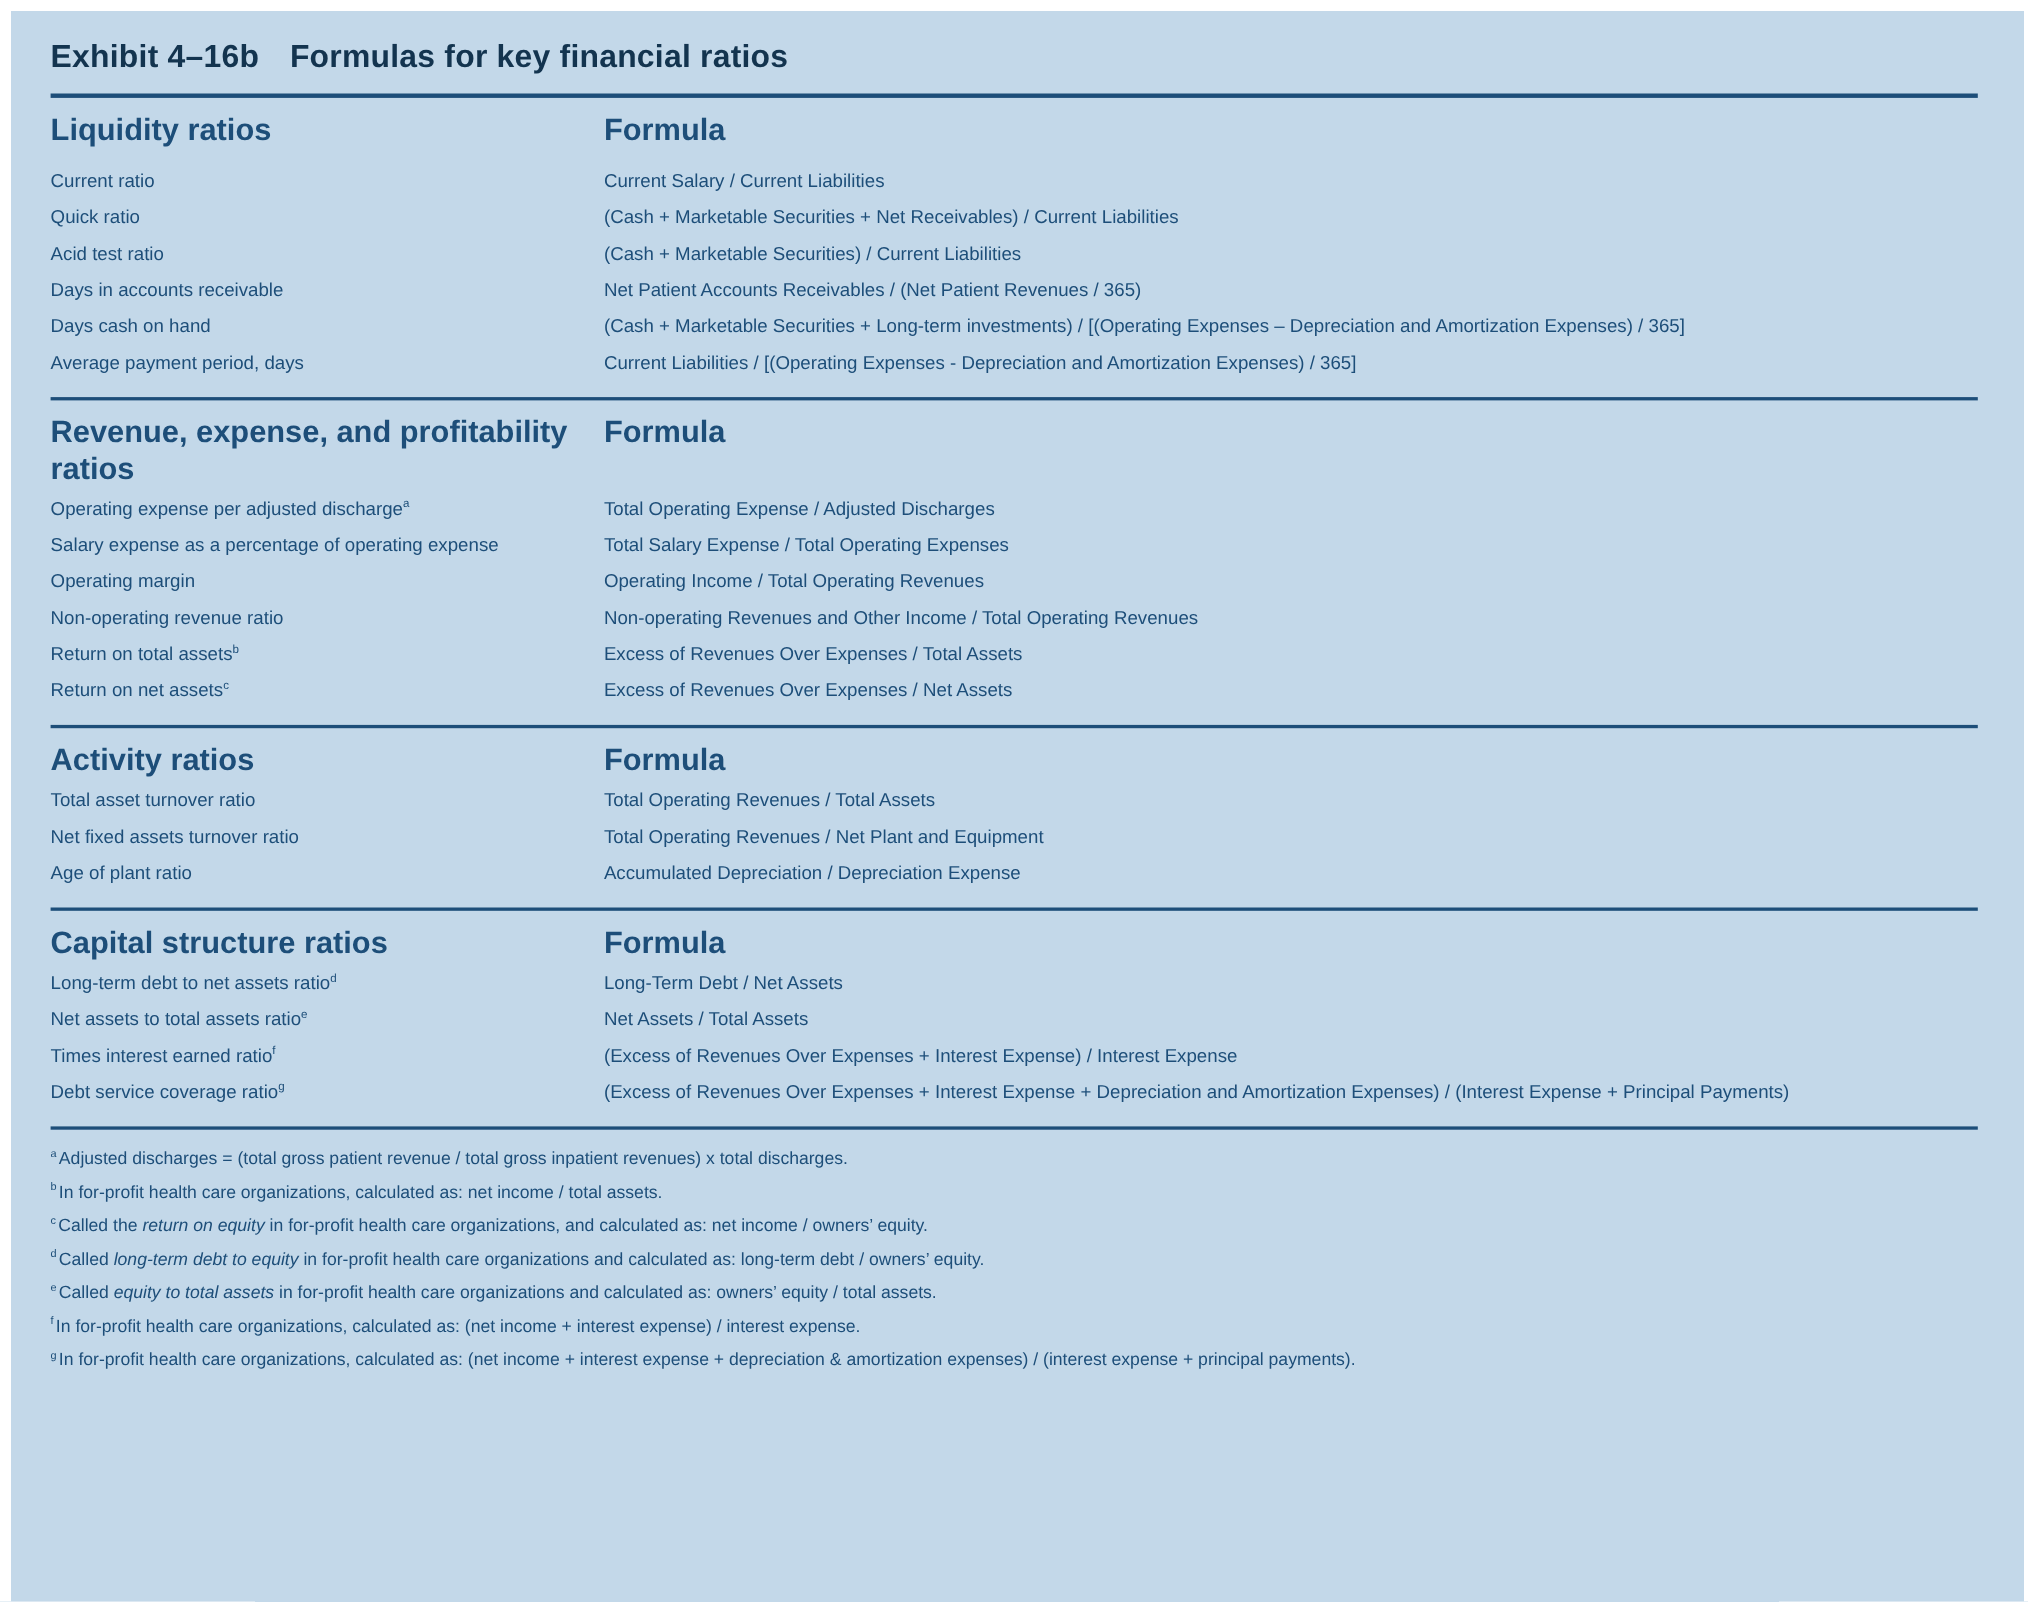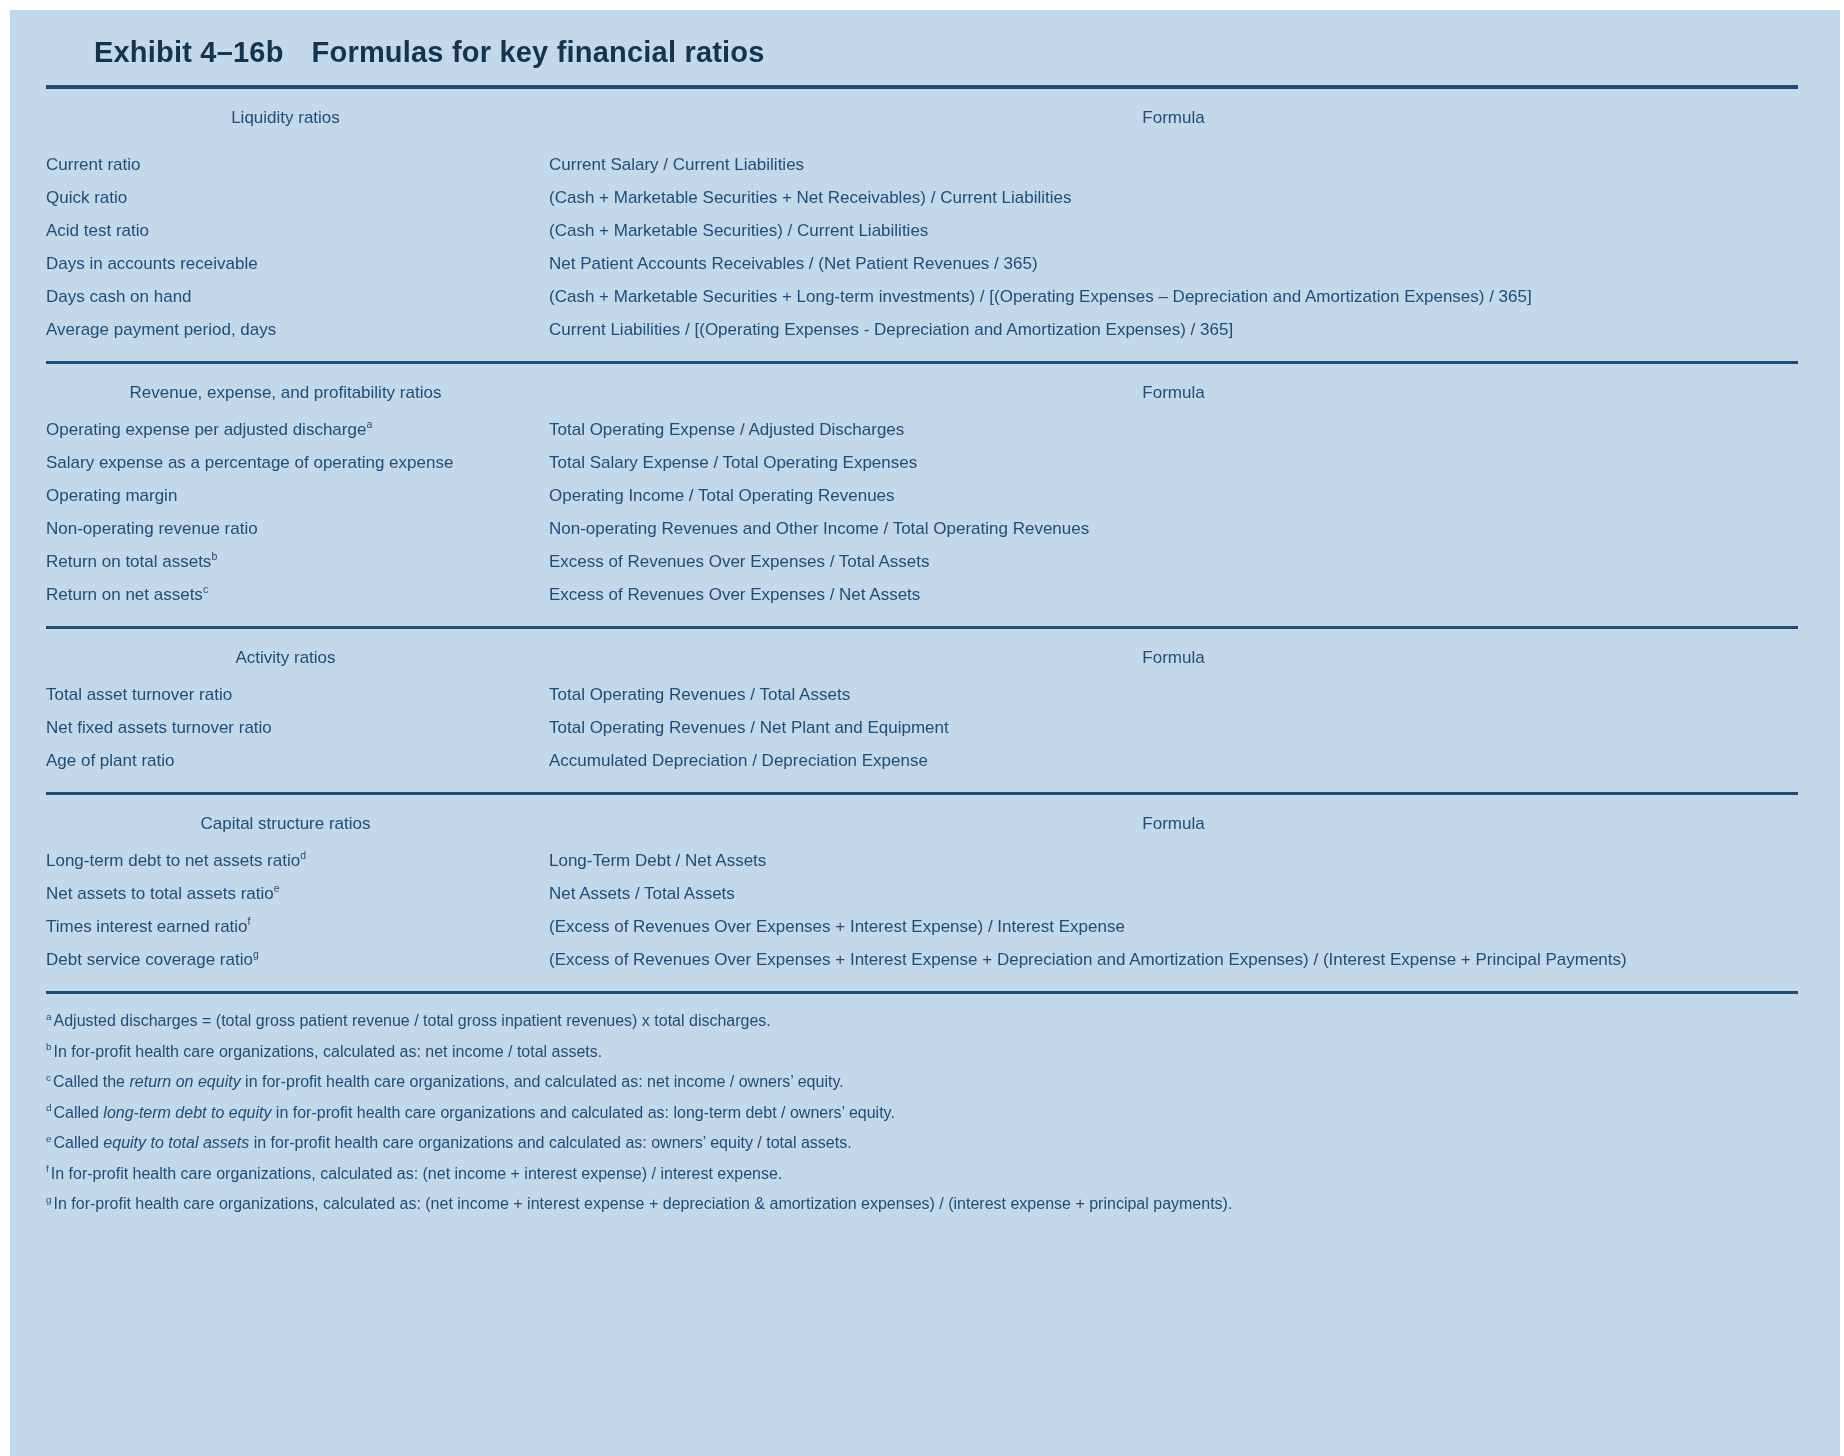--- a/index.html
+++ b/index.html
@@ -26,43 +26,41 @@
     height: 1446px;
     background: var(--panel-bg);
     padding: 26px 42px 24px 36px;
     color: var(--ink);
   }
   .title-row {
     font-size: 29px;
     font-weight: bold;
     color: var(--title-ink);
     letter-spacing: 0.2px;
-    margin-left: 48px;
   }
   .exhibit-label { margin-right: 28px; }
   .rule {
     height: 3px;
     background: var(--rule);
     margin: 15px 0 12px 0;
   }
   .rule-thick {
     height: 4px;
     margin: 16px 0 12px 0;
   }
   .row {
     display: grid;
     grid-template-columns: 503px 1fr;
     font-size: 17px;
     line-height: 33px;
   }
   .header-row {
-    font-weight: normal;
-    font-size: 17px;
+    font-weight: bold;
+    font-size: 28px;
     margin-bottom: 4px;
-    text-align: center;
   }
   #sections > .section:first-of-type .header-row { margin-bottom: 14px; }
   .label-cell { padding-right: 24px; }
   .formula-cell {
     padding-left: 24px;
     text-indent: -24px;
   }
   sup.supmark {
     font-size: 0.62em;
     line-height: 0;

